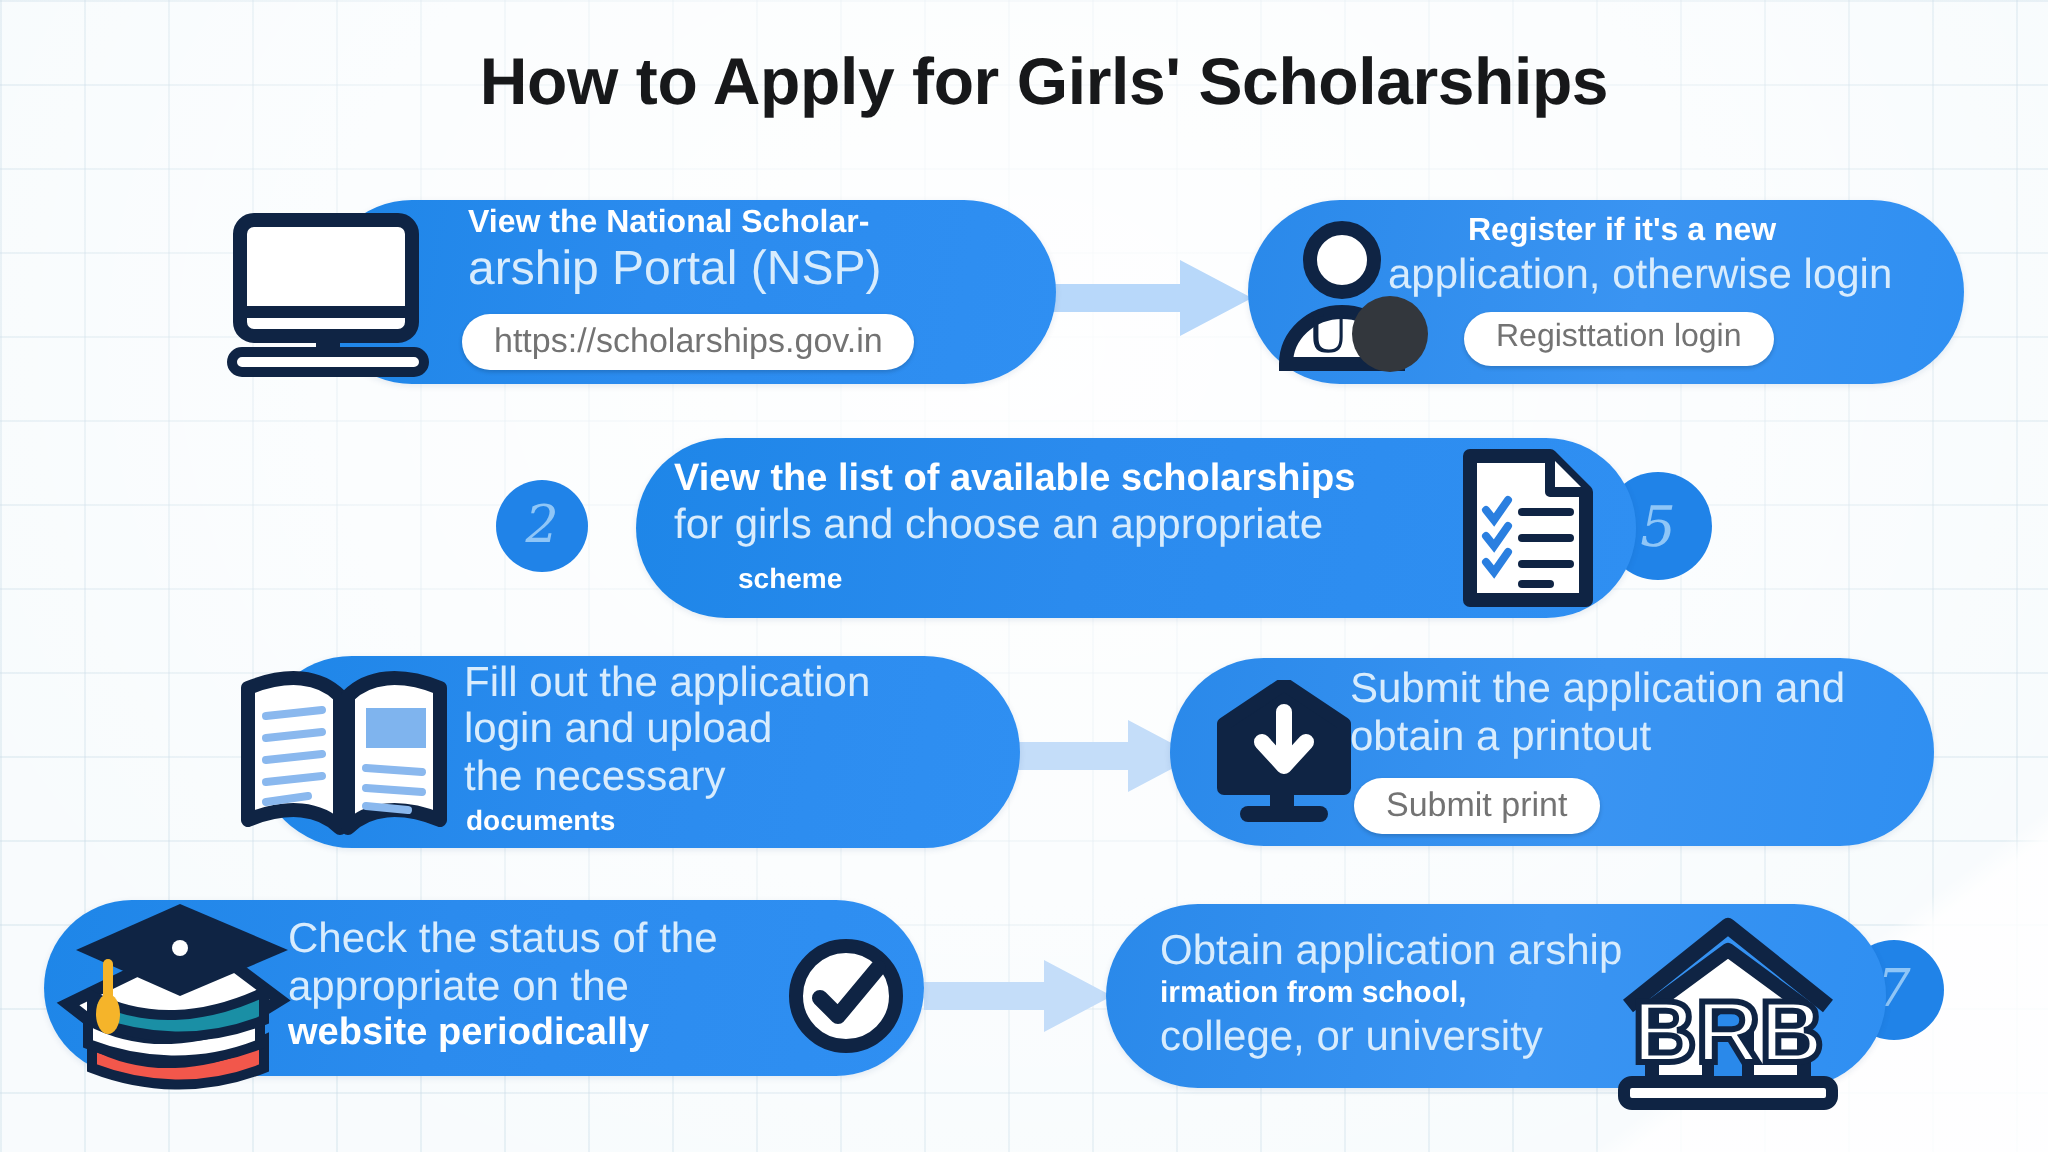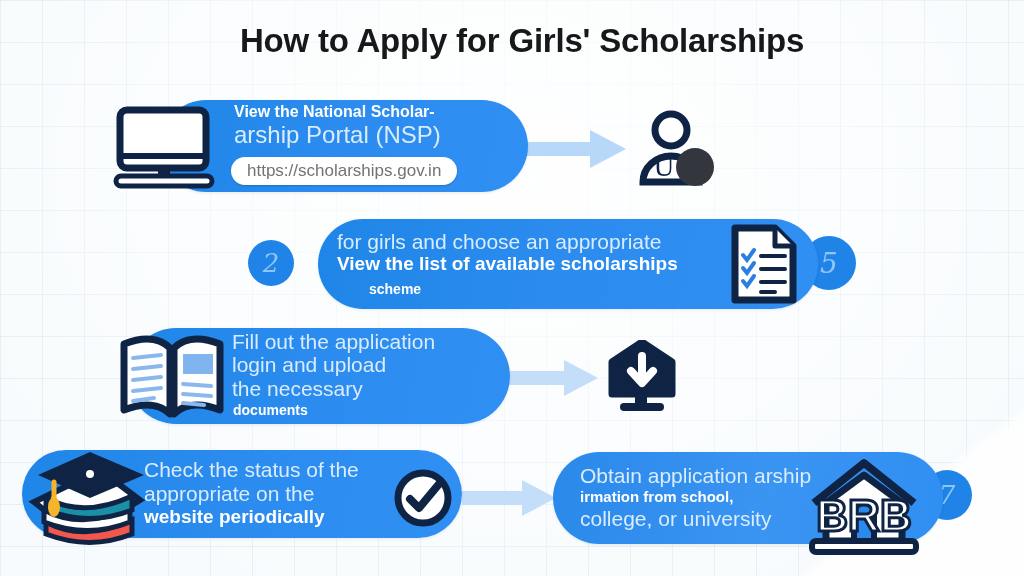--- a/index.html
+++ b/index.html
@@ -121,40 +121,47 @@
 
   <div class="icon" style="left:108px; top:106px;">
     <svg width="112" height="84" viewBox="0 0 112 84">
       <rect x="12" y="4" width="86" height="58" rx="7" fill="#ffffff" stroke="#0f2444" stroke-width="7"></rect>
       <line x1="15" y1="50" x2="95" y2="50" stroke="#0f2444" stroke-width="6"></line>
       <rect x="50" y="62" width="12" height="10" fill="#0f2444"></rect>
       <rect x="8" y="70" width="96" height="10" rx="5" fill="#ffffff" stroke="#0f2444" stroke-width="5"></rect>
     </svg>
   </div>
 
+  <div class="pillbox light" style="left:624px; top:100px; width:358px; height:92px;">
+    <div class="txtblock" style="margin-left:84px; margin-top:-2px;">
+      <span class="ln b" style="font-size:16px; margin-left:26px;">Register if it's a new</span>
+      <span class="ln n" style="font-size:21px; margin-left:-14px; margin-top:1px;">application, otherwise login</span>
+      <span class="tag" style="margin-top:7px; margin-left:24px; font-size:16px;">Registtation login</span>
+    </div>
+  </div>
 
   <div class="icon" style="left:638px; top:110px;">
     <svg width="72" height="76" viewBox="0 0 72 76">
       <circle cx="33" cy="20" r="16" fill="#ffffff" stroke="#0f2444" stroke-width="7"></circle>
       <path d="M5 72 A28 26 0 0 1 61 72 Z" fill="#ffffff" stroke="#0f2444" stroke-width="7"></path>
       <text x="26" y="66" font-family="DejaVu Serif, serif" font-size="26" fill="#0f2444" text-anchor="middle">U</text>
     </svg>
   </div>
   <div class="dot-overlay" style="left:676px; top:148px; width:38px; height:38px;"></div>
 
   <div class="arrow" style="left:522px; top:128px;">
     <svg width="106" height="42" viewBox="0 0 106 42">
       <path d="M0 14 H68 V2 L104 21 L68 40 V28 H0 Z" fill="#b8d8fa"></path>
     </svg>
   </div>
 
   <div class="pillbox" style="left:318px; top:219px; width:500px; height:90px;">
     <div class="txtblock" style="margin-left:19px; margin-top:-2px;">
+      <span class="ln b" style="font-size:19px;">View the list of available scholarships</span>
       <span class="ln n" style="font-size:21px; margin-top:1px;">for girls and choose an appropriate</span>
-      <span class="ln b" style="font-size:19px;">View the list of available scholarships</span>
       <span class="ln b" style="font-size:14px; margin-top:7px; margin-left:32px;">scheme</span>
     </div>
   </div>
   <div class="badge" style="left:248px; top:240px; width:46px; height:46px;">2</div>
   <div class="badge" style="left:802px; top:236px; width:54px; height:54px; font-size:28px;">5</div>
 
   <div class="icon" style="left:729px; top:224px;">
     <svg width="72" height="82" viewBox="0 0 72 82">
       <path d="M6 4 H46 L64 22 V76 H6 Z" fill="#ffffff" stroke="#0f2444" stroke-width="7" stroke-linejoin="round"></path>
       <path d="M46 4 V22 H64" fill="#ffffff" stroke="#0f2444" stroke-width="5" stroke-linejoin="round"></path>
@@ -200,20 +207,27 @@
       </g>
     </svg>
   </div>
 
   <div class="arrow" style="left:500px; top:358px;">
     <svg width="100" height="40" viewBox="0 0 100 40">
       <path d="M0 13 H64 V2 L98 20 L64 38 V27 H0 Z" fill="#c4ddf9"></path>
     </svg>
   </div>
 
+  <div class="pillbox light" style="left:585px; top:329px; width:382px; height:94px;">
+    <div class="txtblock" style="margin-left:90px; margin-top:-2px;">
+      <span class="ln n" style="font-size:21px;">Submit the application and</span>
+      <span class="ln n" style="font-size:21px;">obtain a printout</span>
+      <span class="tag" style="margin-top:8px; margin-left:2px; font-size:17px;">Submit print</span>
+    </div>
+  </div>
 
   <div class="icon" style="left:602px; top:340px;">
     <svg width="80" height="76" viewBox="0 0 80 76">
       <path d="M10 22 L40 2 L70 22 V54 H10 Z" fill="#0f2444" stroke="#0f2444" stroke-width="7" stroke-linejoin="round"></path>
       <path d="M40 16 V40 M29 31 L40 43 L51 31" stroke="#ffffff" stroke-width="8" fill="none" stroke-linecap="round" stroke-linejoin="round"></path>
       <rect x="33" y="54" width="12" height="10" fill="#0f2444"></rect>
       <rect x="18" y="63" width="44" height="8" rx="4" fill="#0f2444"></rect>
     </svg>
   </div>
 

